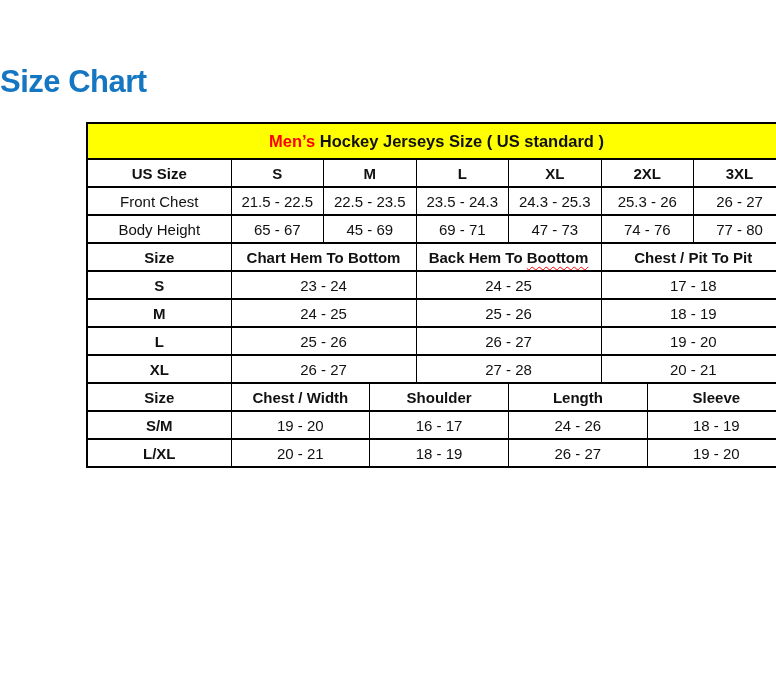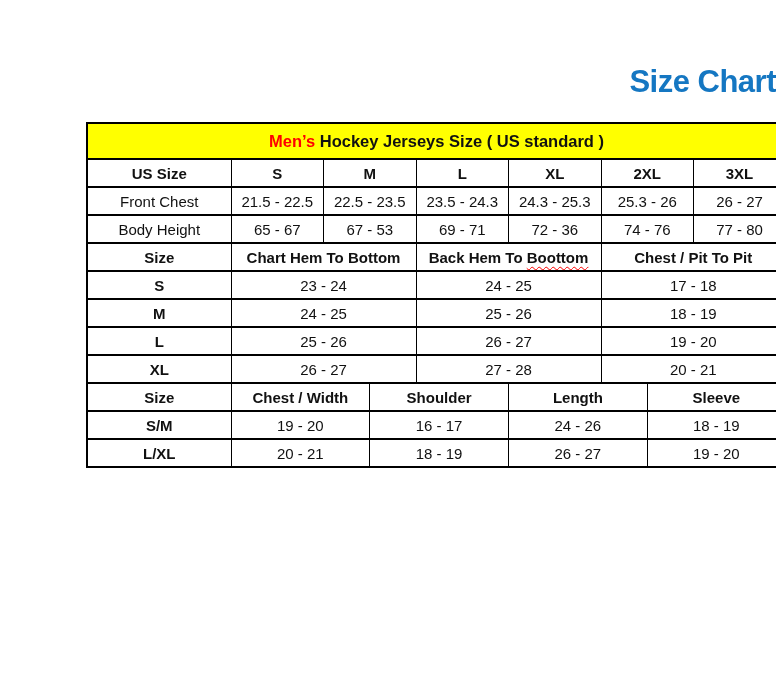--- a/index.html
+++ b/index.html
@@ -11,21 +11,21 @@
     font-family: "Liberation Sans", sans-serif;
     color: #111111;
     overflow: hidden;
   }
   .page { position: relative; width: 776px; height: 692px; }
   .title {
     position: absolute;
     top: 64px;
     left: 0;
     width: 776px;
-    text-align: right;
+    text-align: left;
     font-size: 31px;
     font-weight: bold;
     color: var(--accent, #1577c2);
     letter-spacing: -0.5px;
   }
   .chart-wrap {
     position: absolute;
     top: 122px;
     left: 38px;
     padding-left: 48px;
@@ -105,23 +105,23 @@
             <td colspan="2">21.5 - 22.5</td>
             <td colspan="2">22.5 - 23.5</td>
             <td colspan="2">23.5 - 24.3</td>
             <td colspan="2">24.3 - 25.3</td>
             <td colspan="2">25.3 - 26</td>
             <td colspan="2">26 - 27</td>
           </tr>
           <tr>
             <td>Body Height</td>
             <td colspan="2">65 - 67</td>
-            <td colspan="2">67 - 53</td>
+            <td colspan="2">45 - 69</td>
             <td colspan="2">69 - 71</td>
-            <td colspan="2">72 - 36</td>
+            <td colspan="2">47 - 73</td>
             <td colspan="2">74 - 76</td>
             <td colspan="2">77 - 80</td>
           </tr>
           <tr>
             <td class="hdr" colspan="1">Size</td>
             <td class="hdr" colspan="4">Chart Hem To Bottom</td>
             <td class="hdr" colspan="4"><span>Back Hem To </span><span class="wavy">Boottom</span></td>
             <td class="hdr" colspan="4">Chest / Pit To Pit</td>
           </tr>
           <tr>

